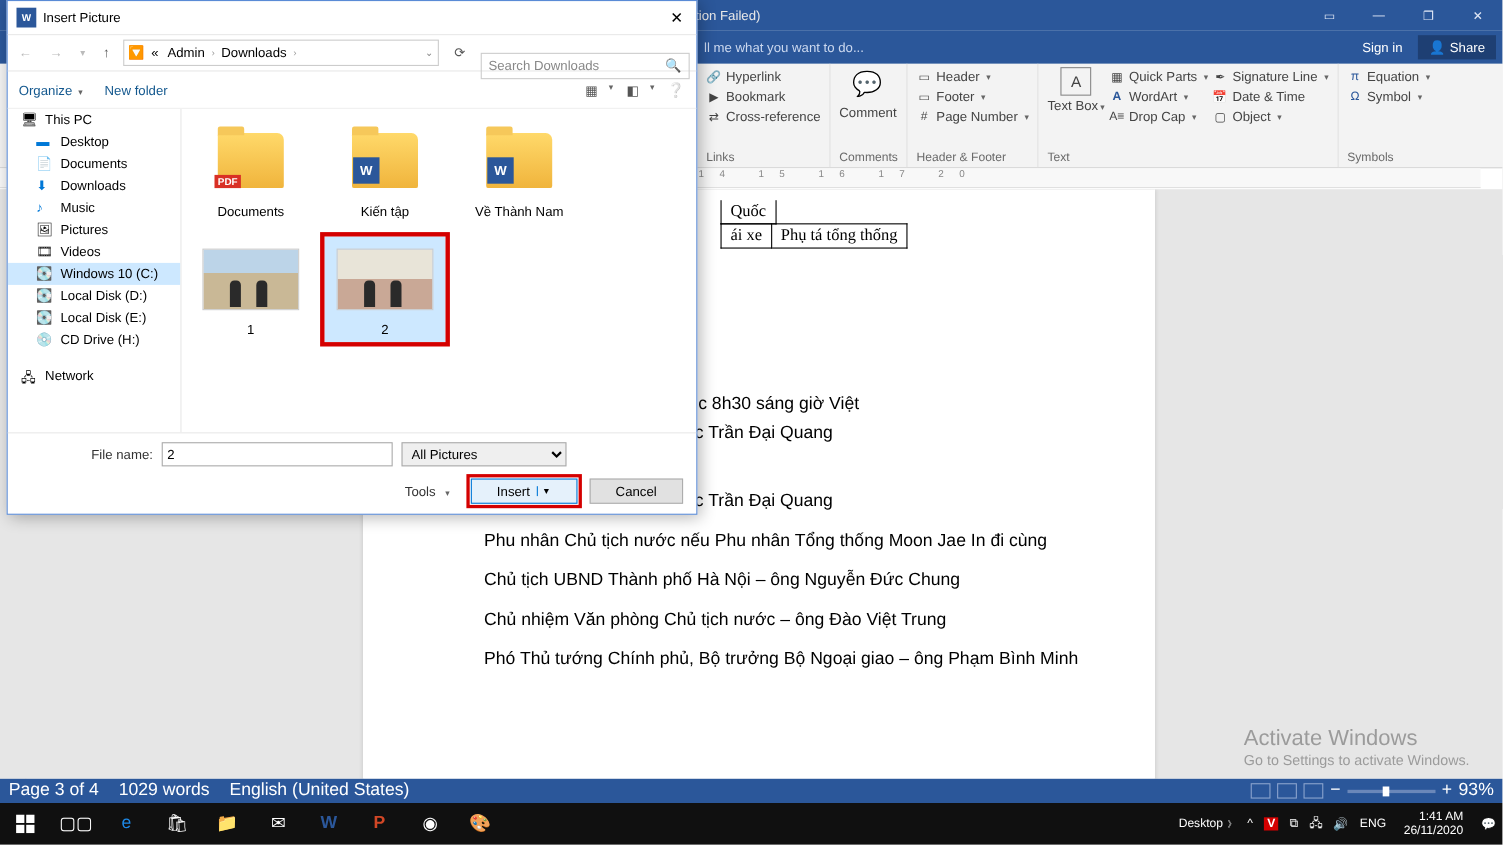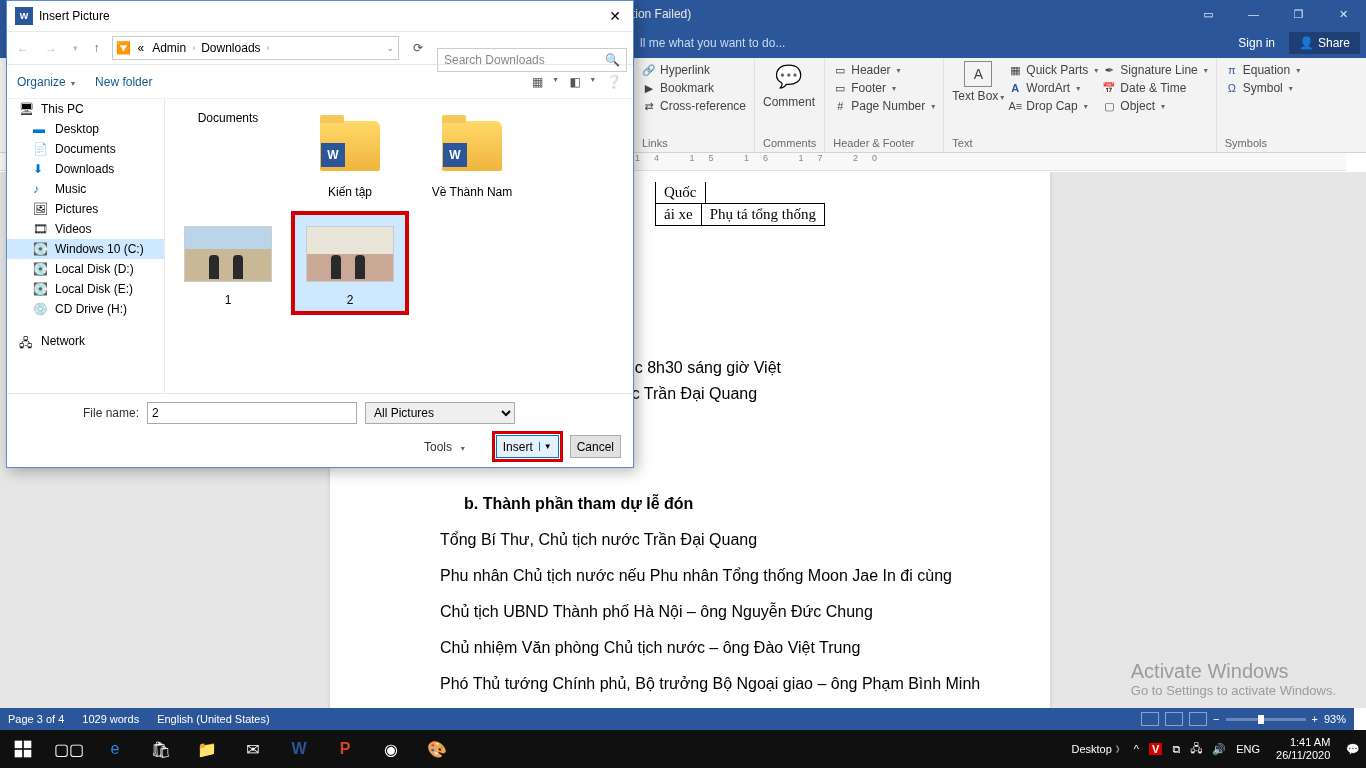--- a/index.html
+++ b/index.html
@@ -38,21 +38,21 @@
 .doc-table { border-collapse: collapse; margin-left: 305px; }
 .doc-table td { border: 1px solid #000; padding: 2px 8px; font-family: "Times New Roman", serif; font-size: 15px; text-align: center; }
 .doc-text { font-family: "Times New Roman", serif; font-size: 16px; color: #000; margin-left: 90px; margin-right: 30px; }
 .doc-text p { margin-bottom: 12px; line-height: 1.5; text-align: justify; }
 .doc-text .heading { font-weight: bold; }
 
 
 .v-ruler { position: absolute; left: 0; top: 172px; bottom: 60px; width: 24px; background: #f8f8f8; border-right: 1px solid #e0e0e0; }
 
 
-.statusbar { position: absolute; bottom: 38px; left: 0; right: 12px; height: 22px; background: #2b579a; color: #fff; font-size: 11px; display: flex; align-items: center; padding: 0 8px; gap: 18px; }
+.statusbar { position: absolute; bottom: 38px; left: 0; right: 0; height: 22px; background: #2b579a; color: #fff; font-size: 16px; display: flex; align-items: center; padding: 0 8px; gap: 18px; }
 .statusbar .right { margin-left: auto; display: flex; align-items: center; gap: 6px; }
 .zoom-slider { width: 80px; height: 3px; background: #6a87b9; position: relative; }
 .zoom-slider::after { content: ''; position: absolute; left: 40%; top: -3px; width: 6px; height: 9px; background: #fff; }
 .view-btn { width: 18px; height: 14px; border: 1px solid #8aa3ce; }
 
 
 .activate-wm { position: absolute; right: 30px; bottom: 70px; color: #9b9b9b; text-align: left; }
 .activate-wm .l1 { font-size: 20px; }
 .activate-wm .l2 { font-size: 13px; }
 
@@ -98,26 +98,26 @@
 .photo-thumb { width: 88px; height: 56px; background: linear-gradient(#bcd4e8 40%, #c9b896 40%); border: 1px solid #ccc; position: relative; }
 .photo-thumb .fig { position:absolute; bottom:2px; width:10px; height:24px; background:#2a2a2a; border-radius: 4px 4px 0 0; }
 .photo-thumb .f1 { left: 24px; }
 .photo-thumb .f2 { left: 48px; }
 .dlg-footer { border-top: 1px solid #e8e8e8; padding: 8px 12px; font-size: 12px; }
 .dlg-footer .row { display: flex; align-items: center; gap: 8px; margin-bottom: 10px; }
 .dlg-footer label { width: 120px; text-align: right; color: #333; }
 .dlg-footer select, .dlg-footer input { height: 22px; border: 1px solid #aaa; padding: 0 4px; font-size: 12px; }
 .dlg-footer .filename { flex: 1; max-width: 210px; }
 .dlg-footer .filter { width: 150px; }
-.dlg-footer .btn { height: 23px; padding: 0 6px; background: #e1e1e1; border: 1px solid #adadad; font-size: 12px; display: inline-flex; align-items: center; }
+.dlg-footer .btn { height: 23px; padding: 0 23px; background: #e1e1e1; border: 1px solid #adadad; font-size: 12px; display: inline-flex; align-items: center; }
 .dlg-footer .btn.insert { background: #e5f1fb; border: 1px solid #0078d7; position: relative; }
 .dlg-footer .btn.insert .split { border-left: 1px solid #0078d7; padding-left: 4px; margin-left: 6px; font-size: 8px; }
 .dlg-footer .insert-wrap { outline: 3px solid #d40000; padding: 1px; }
 .dlg-footer .actions { display: flex; justify-content: flex-end; gap: 10px; align-items: center; }
-.tools-lbl { color: #333; margin-right: 20px; }
+.tools-lbl { color: #333; margin-right: 8px; }
 </style>
 </head>
 <body>
 
 <div class="word-titlebar">
   <div class="title-center">ức - Word (Product Activation Failed)</div>
   <div class="win-controls">
     <div class="win-btn">▭</div>
     <div class="win-btn">—</div>
     <div class="win-btn">❐</div>
@@ -266,21 +266,20 @@
           <tr>
         <td>ái xe</td>
         <td>Phụ tá tổng thống</td>
       </tr>
     </tbody>
       </table>
     <div class="doc-text">
       <p style="margin-top:130px">Hàn Quốc được cử hành lúc 8h30 sáng giờ Việt</p>
       <p style="margin-top:-10px">Tổng Bí Thư, Chủ tịch nước Trần Đại Quang</p>
       <p style="margin-top:-10px">theo nghi lễ cấp nhà nước.</p>
-      <p class="heading" style="margin-top:60px;margin-left:24px">b.  Thành phần tham dự lễ đón</p>
       <p>Tổng Bí Thư, Chủ tịch nước Trần Đại Quang</p>
       <p>Phu nhân Chủ tịch nước nếu Phu nhân Tổng thống Moon Jae In đi cùng</p>
       <p>Chủ tịch UBND Thành phố Hà Nội – ông Nguyễn Đức Chung</p>
       <p>Chủ nhiệm Văn phòng Chủ tịch nước – ông Đào Việt Trung</p>
       <p>Phó Thủ tướng Chính phủ, Bộ trưởng Bộ Ngoại giao – ông Phạm Bình Minh</p>
 
     </div>
   </div>
 </div>
 
@@ -423,20 +422,24 @@
           <span>CD Drive (H:)</span>
         </div>
       <div style="height:12px"></div>
       <div class="sb-item root">
           <span class="sb-icon">🖧</span>
           <span>Network</span>
         </div>
     </div>
     <div class="dlg-files">
       <div class="file-item">
+        <div class="file-thumb">
+            <div class="folder-icon"></div>
+            <div class="pdf-badge">PDF</div>
+          </div>
         <span>Documents</span>
       </div>
       <div class="file-item">
         <div class="file-thumb">
             <div class="folder-icon"></div>
             <div class="docx-badge">W</div>
           </div>
         <span>Kiến tập</span>
       </div>
       <div class="file-item">

